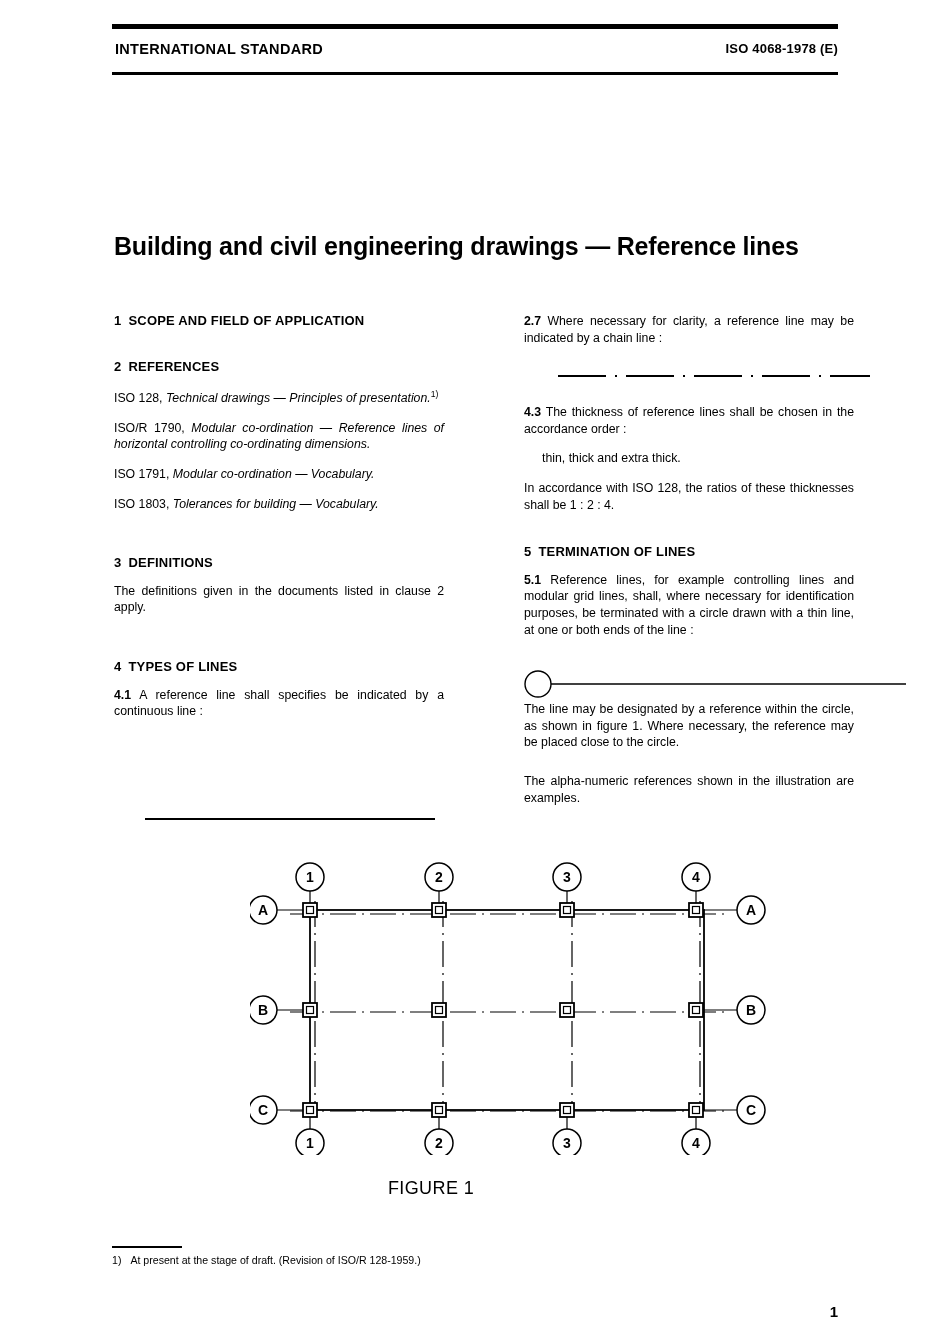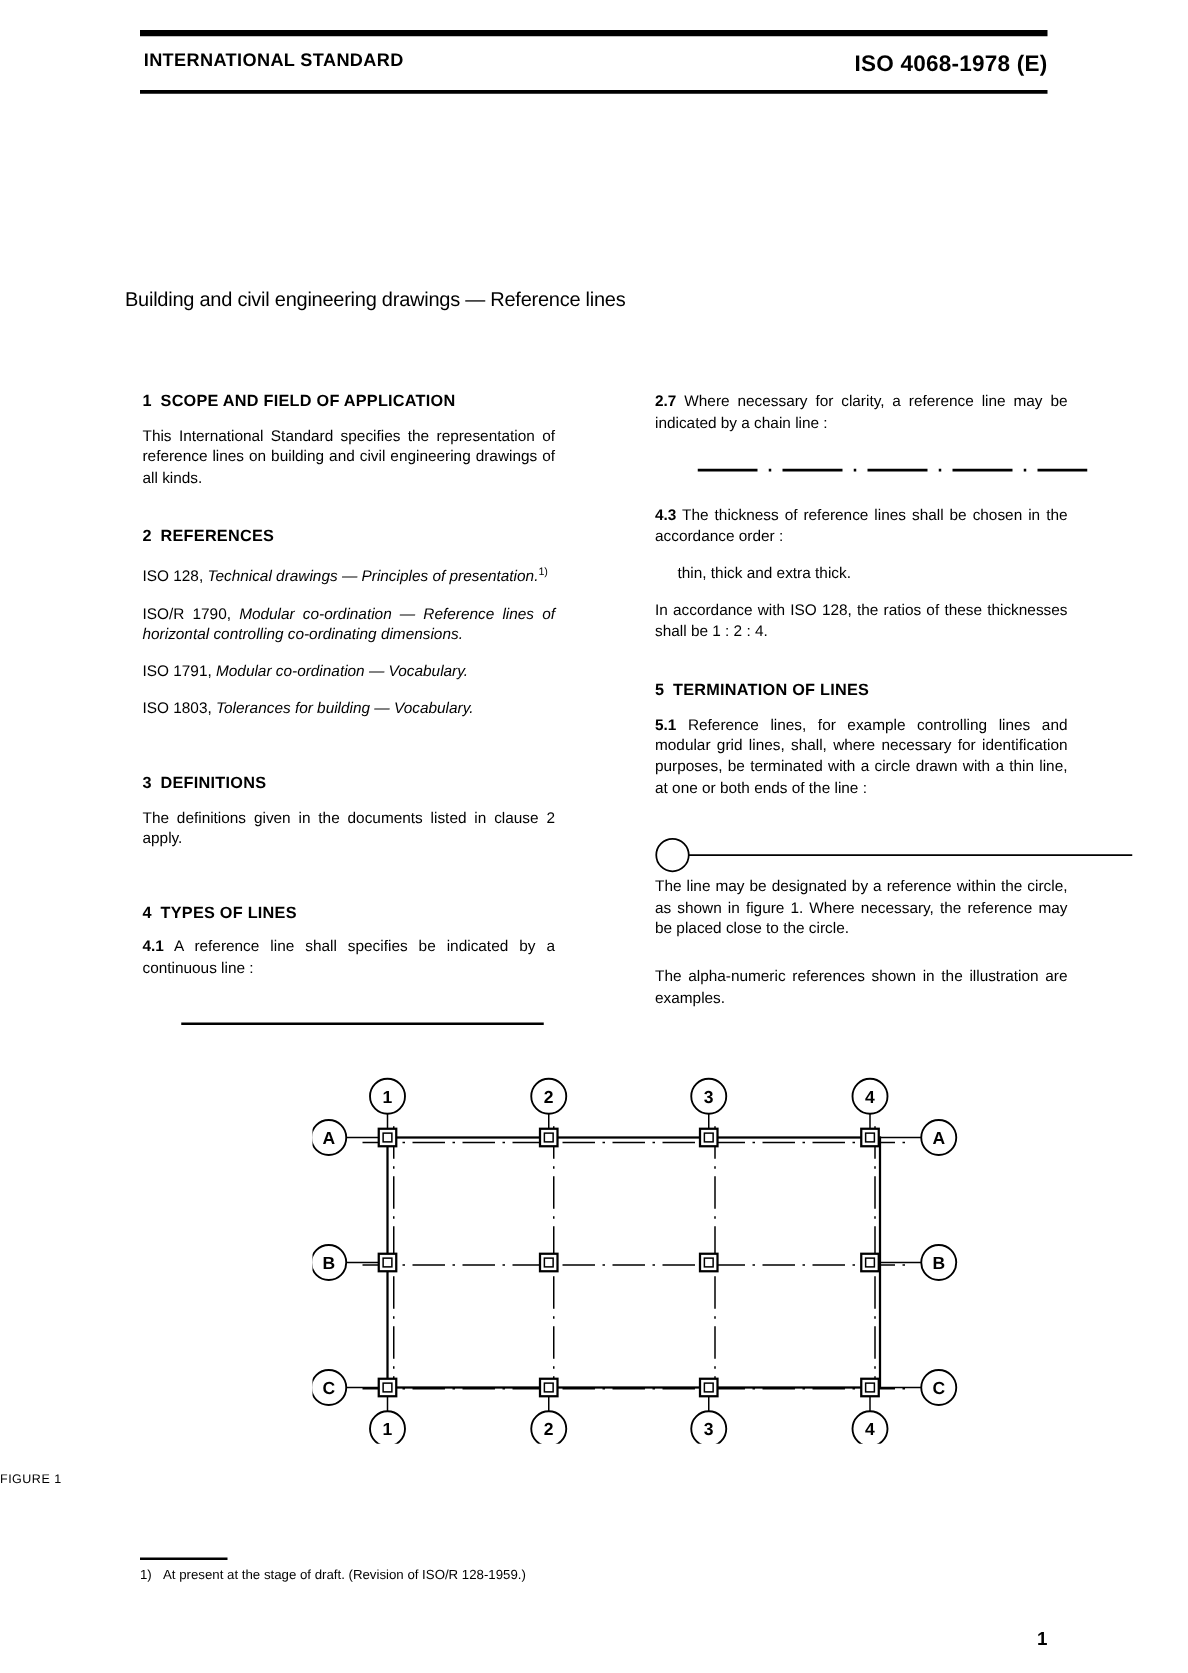--- a/index.html
+++ b/index.html
@@ -43,33 +43,33 @@
     left: 115px;
     top: 41px;
     font-size: 14.5px;
     font-weight: bold;
     letter-spacing: 0.3px;
   }
   .header-right {
     position: absolute;
     right: 112px;
     top: 41px;
-    font-size: 18px;
+    font-size: 13px;
     font-weight: bold;
     letter-spacing: 0.2px;
   }
 
   
   .doc-title {
     position: absolute;
-    left: 100px;
+    left: 114px;
     top: 232px;
     width: 760px;
-    font-size: 16px;
-    font-weight: normal;
+    font-size: 25px;
+    font-weight: bold;
     letter-spacing: -0.2px;
   }
 
   
   .col {
     position: absolute;
     top: 313px;
     width: 330px;
     font-size: 12.3px;
     line-height: 16.6px;
@@ -140,21 +140,22 @@
     width: 520px;
     height: 300px;
   }
   .figure-wrap svg { display: block; }
 
   .figure-caption {
     position: absolute;
     left: 0;
     top: 1178px;
     width: 862px;
-    font-size: 10px;
+    text-align: center;
+    font-size: 18px;
     letter-spacing: 0.4px;
   }
 
   
   .footnote-rule {
     position: absolute;
     left: 112px;
     top: 1246px;
     width: 70px;
     height: 2px;
@@ -186,21 +187,20 @@
   <div class="header-right">ISO 4068-1978 (E)</div>
   <div class="rule-under-header"></div>
 
   <div class="doc-title">Building and civil engineering drawings — Reference lines</div>
 
   <div class="col col-left">
 
     <h2 class="sec">
       <span class="num">1</span><span>SCOPE AND FIELD OF APPLICATION</span>
     </h2>
-    <p class="body">This International Standard specifies the representation of reference lines on building and civil engineering drawings of all kinds.</p>
 
     <div class="gap-md"></div>
 
     <h2 class="sec">
       <span class="num">2</span><span>REFERENCES</span>
     </h2>
 
     <p class="body">
       <span>ISO 128,</span>
       <em class="ital">Technical drawings — Principles of presentation.</em><span class="sup">1)</span>

